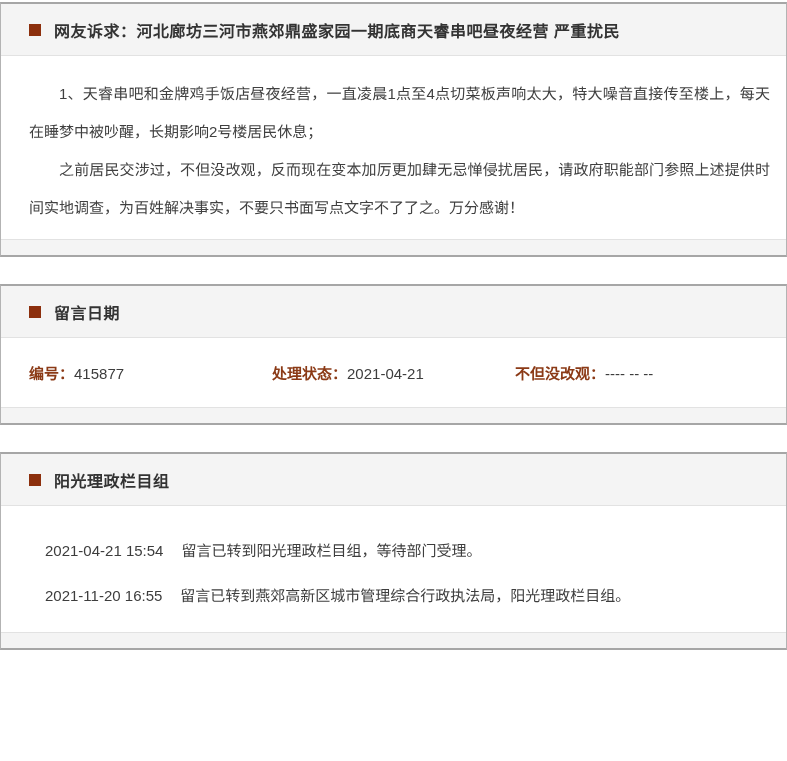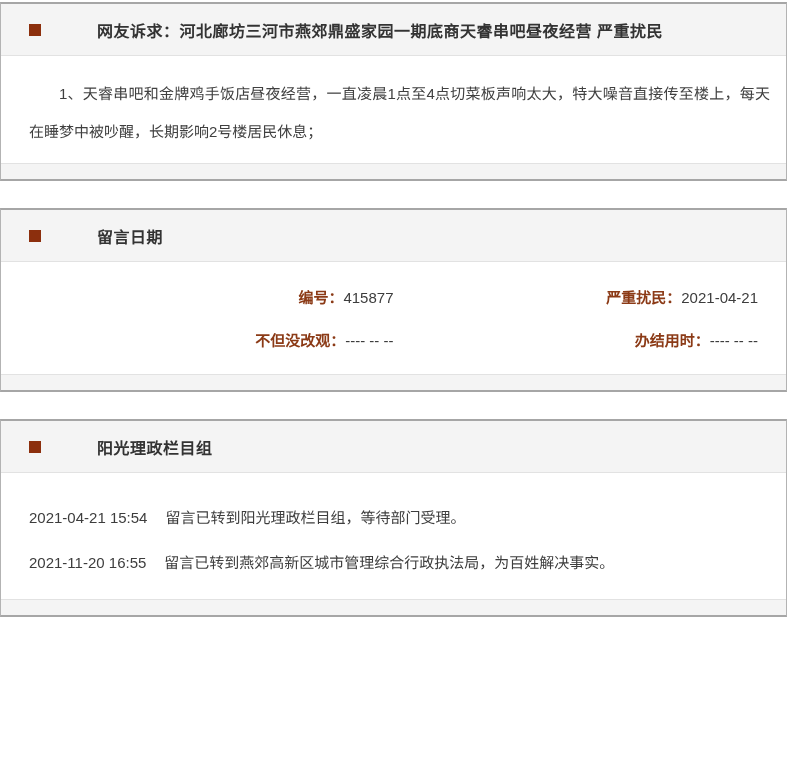--- a/index.html
+++ b/index.html
@@ -34,64 +34,62 @@
     height: 12px;
     background: #8c2f0d;
     margin-right: 13px;
     flex: 0 0 auto;
   }
   .panel-title {
     font-size: 16px;
     font-weight: bold;
     color: #333333;
     letter-spacing: 0.5px;
-    margin-left: 43px;
   }
   .panel-footer {
     background: #f4f4f4;
     height: 16px;
     border-top: 1px solid #e2e2e2;
   }
   
   .complaint-body {
     padding: 19px 16px 12px 28px;
   }
   .complaint-body p {
     font-size: 15px;
     color: #404040;
     line-height: 38px;
     text-indent: 2em;
     text-align: justify;
   }
   
   .fields-grid {
     display: grid;
-    grid-template-columns: 1fr 1fr;
+    grid-template-columns: 1fr 1fr 1fr;
     padding: 14px 28px 12px 28px;
-    text-align: right;
   }
   .field {
     line-height: 43px;
     font-size: 15px;
     white-space: nowrap;
   }
   .field-label {
     font-weight: bold;
     color: #8b3a16;
   }
   .field-value {
     color: #3d3d3d;
   }
   .field-value.highlight {
     color: #a5511e;
     cursor: pointer;
   }
   
   .tracking-body {
-    padding: 22px 28px 14px 28px;
+    padding: 22px 28px 14px 44px;
   }
   .tracking-entry {
     font-size: 15px;
     color: #3d3d3d;
     line-height: 45px;
     white-space: nowrap;
   }
   .entry-time {
     margin-right: 18px;
   }
@@ -101,55 +99,53 @@
 
 <div class="page">
 
   <section class="panel">
     <header class="panel-header">
       <span class="bullet"></span>
       <h2 class="panel-title">网友诉求：河北廊坊三河市燕郊鼎盛家园一期底商天睿串吧昼夜经营 严重扰民</h2>
     </header>
     <div class="complaint-body">
       <p>1、天睿串吧和金牌鸡手饭店昼夜经营，一直凌晨1点至4点切菜板声响太大，特大噪音直接传至楼上，每天在睡梦中被吵醒，长期影响2号楼居民休息；</p>
+      <p>之前居民交涉过，不但没改观，反而现在变本加厉更加肆无忌惮侵扰居民，请政府职能部门参照上述提供时间实地调查，为百姓解决事实，不要只书面写点文字不了了之。万分感谢！</p>
     </div>
     <div class="panel-footer"></div>
   </section>
 
   <section class="panel">
     <header class="panel-header">
       <span class="bullet"></span>
       <h2 class="panel-title">留言日期</h2>
     </header>
     <div class="fields-grid">
       <div class="field">
         <span class="field-label">编号：</span><span class="field-value">415877</span>
       </div>
       <div class="field">
-        <span class="field-label">严重扰民：</span><span class="field-value">2021-04-21</span>
+        <span class="field-label">处理状态：</span><span class="field-value">2021-04-21</span>
       </div>
       <div class="field">
         <span class="field-label">不但没改观：</span><span class="field-value">---- -- --</span>
-      </div>
-      <div class="field">
-        <span class="field-label">办结用时：</span><span class="field-value">---- -- --</span>
       </div>
     </div>
     <div class="panel-footer"></div>
   </section>
 
   <section class="panel">
     <header class="panel-header">
       <span class="bullet"></span>
       <h2 class="panel-title">阳光理政栏目组</h2>
     </header>
     <div class="tracking-body">
       <div class="tracking-entry">
         <span class="entry-time">2021-04-21 15:54</span><span class="entry-message">留言已转到阳光理政栏目组，等待部门受理。</span>
       </div>
       <div class="tracking-entry">
-        <span class="entry-time">2021-11-20 16:55</span><span class="entry-message">留言已转到燕郊高新区城市管理综合行政执法局，为百姓解决事实。</span>
+        <span class="entry-time">2021-11-20 16:55</span><span class="entry-message">留言已转到燕郊高新区城市管理综合行政执法局，阳光理政栏目组。</span>
       </div>
     </div>
     <div class="panel-footer"></div>
   </section>
 
 </div>
 
 </body></html>

